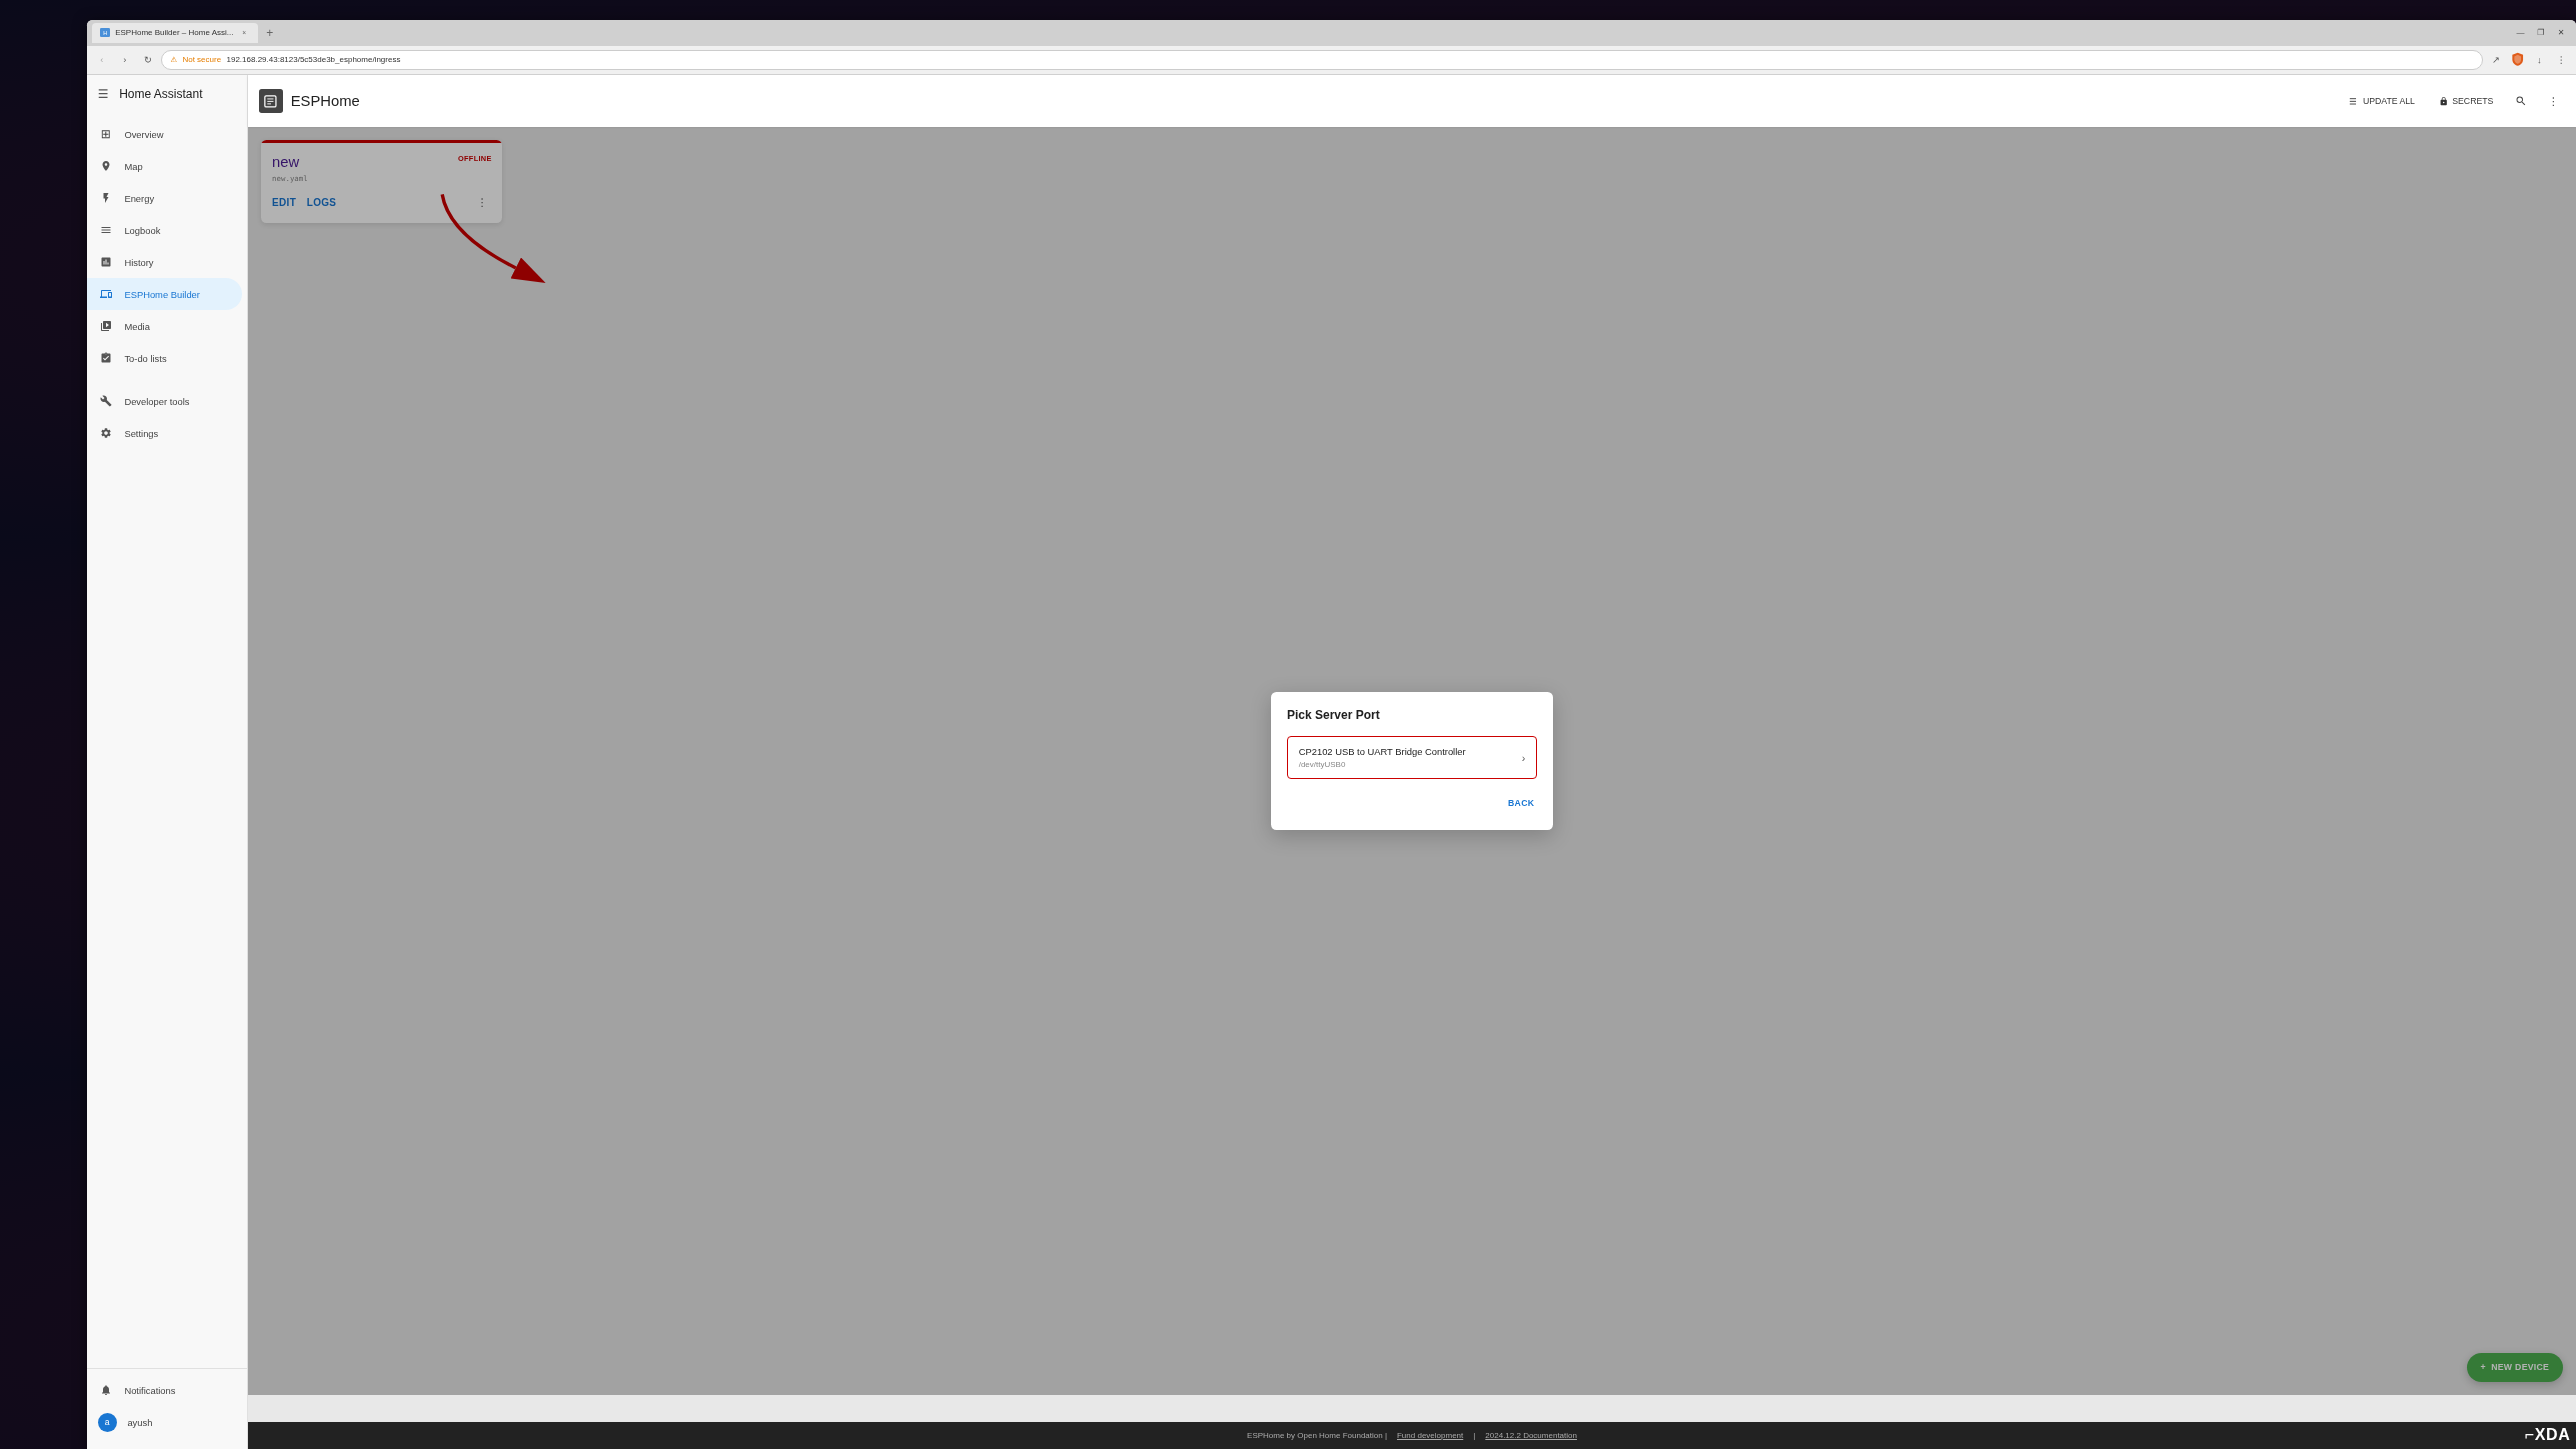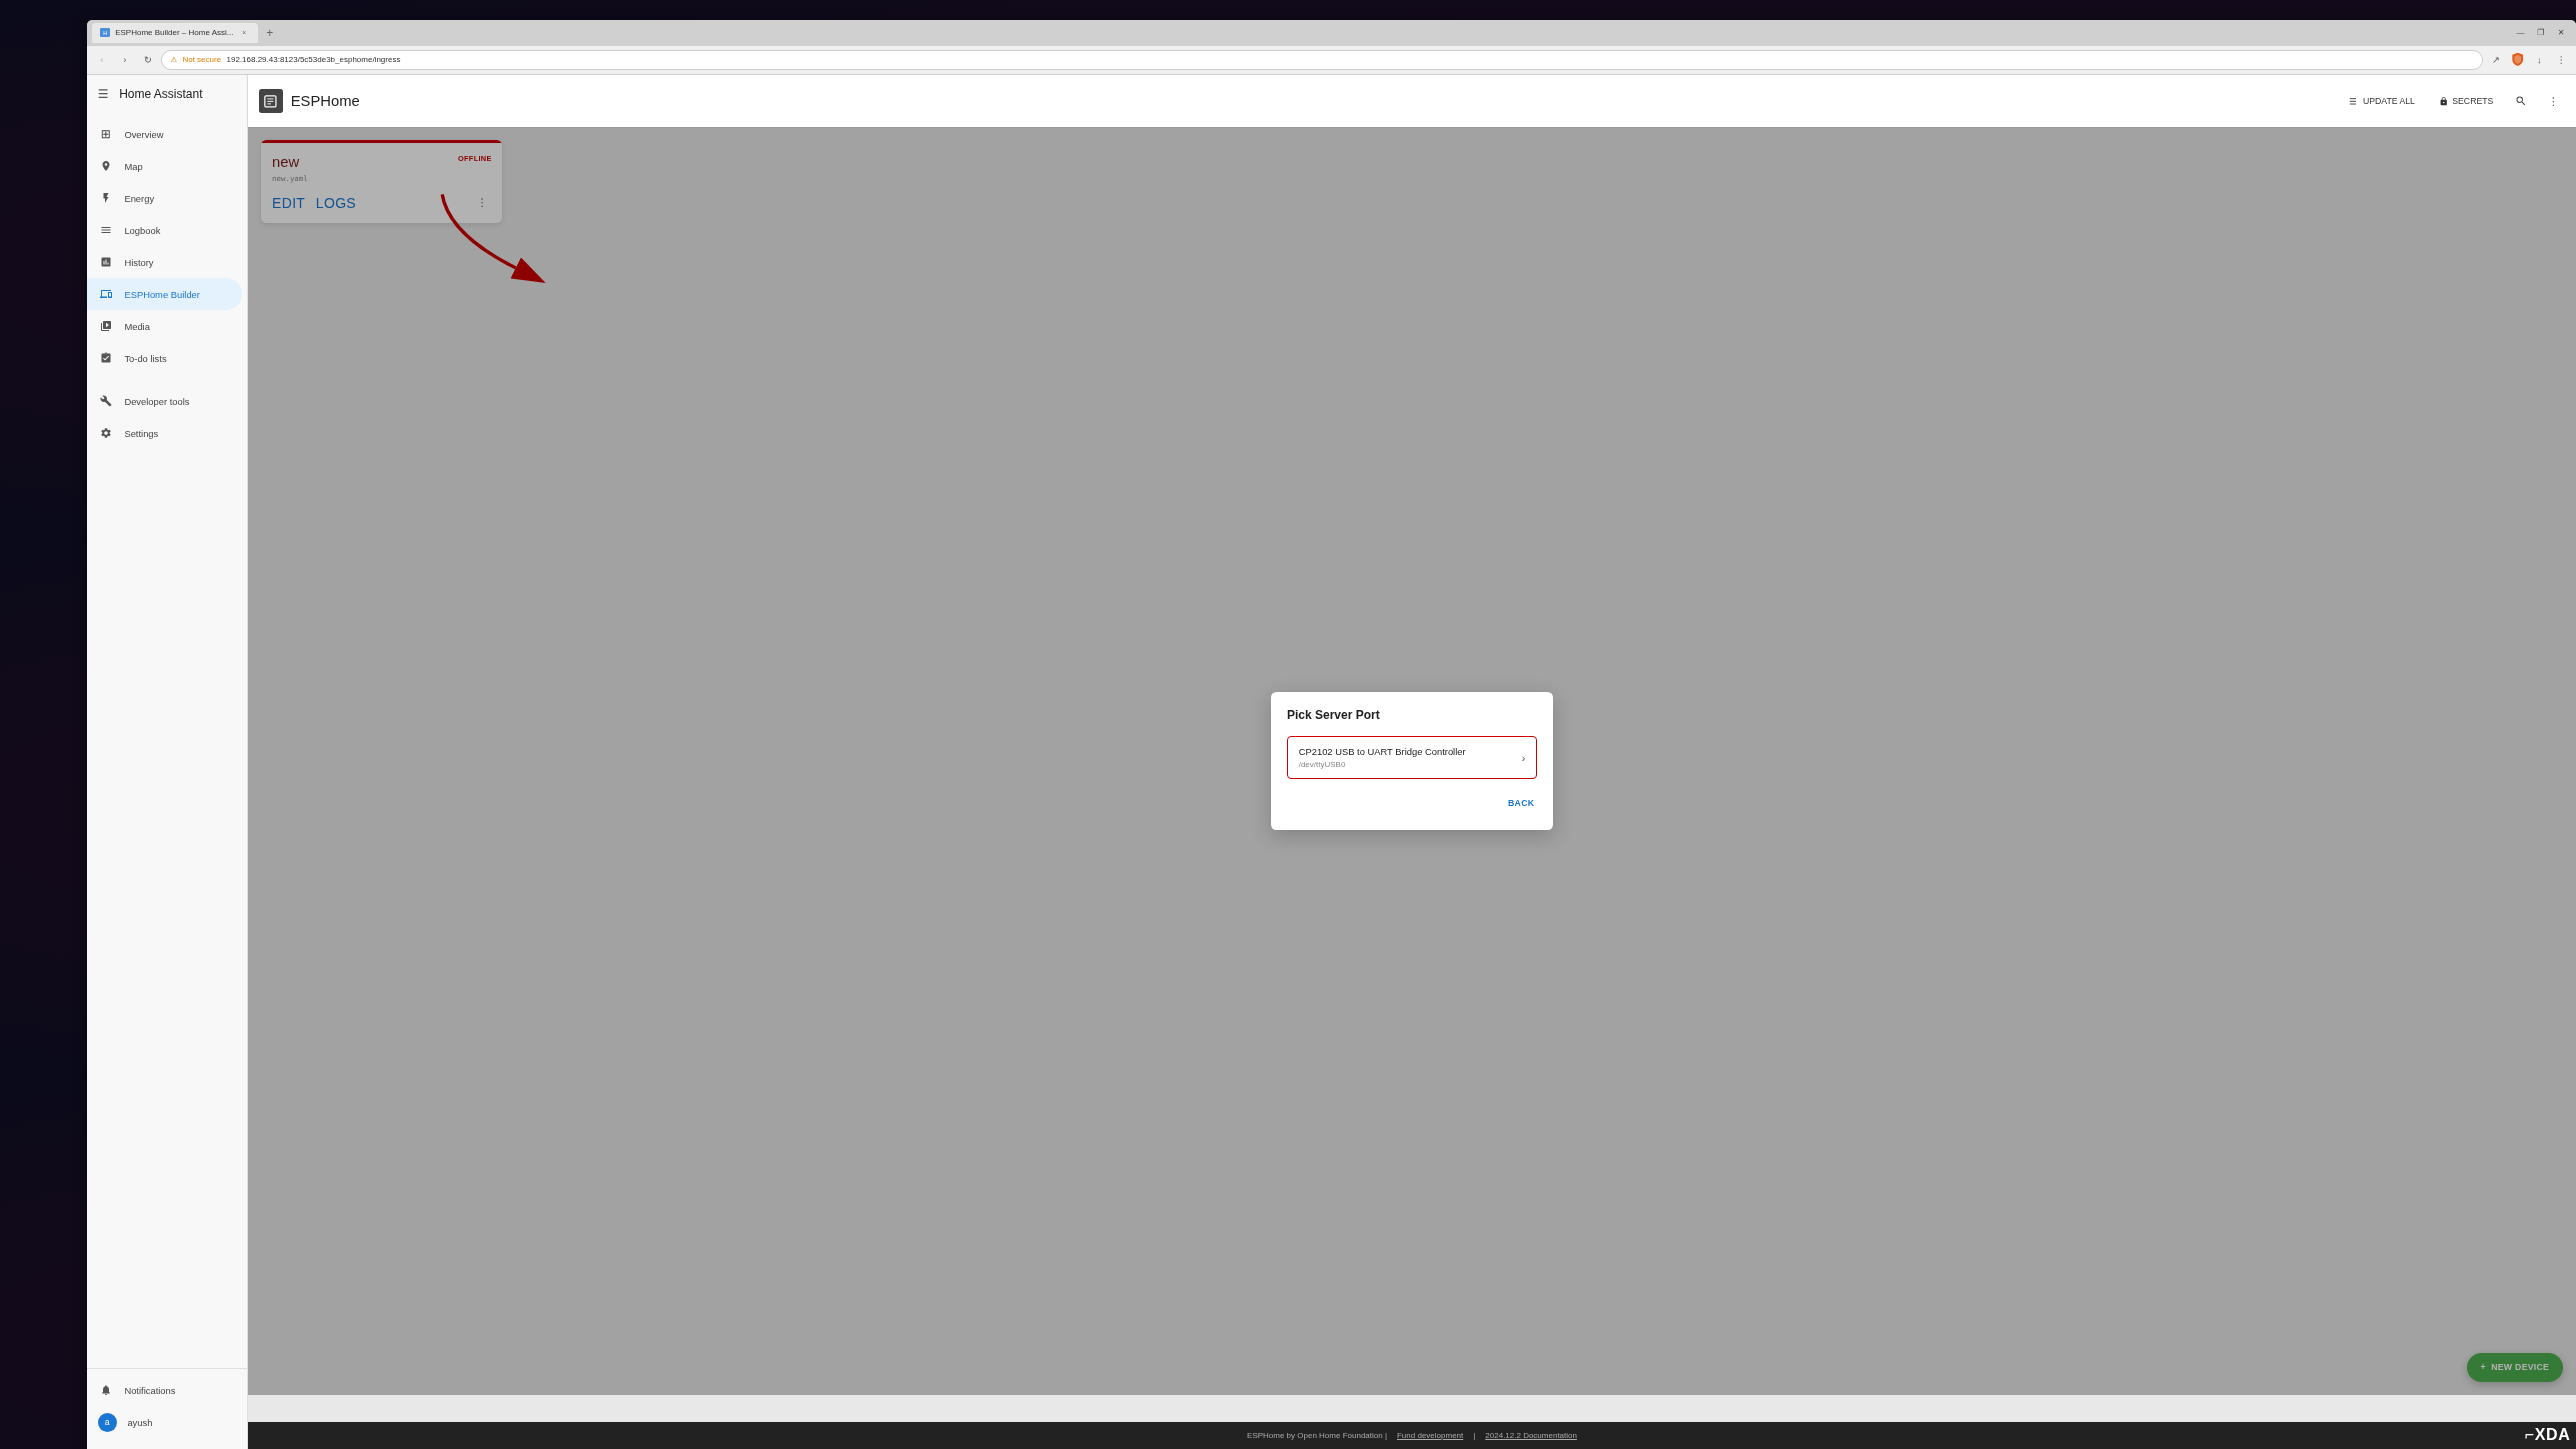--- a/index.html
+++ b/index.html
@@ -366,40 +366,40 @@
       float: right;
       font-size: 7.4px;
       color: #cc0000;
       font-weight: 600;
       letter-spacing: 0.3px;
     }
 
     .device-name {
       font-size: 14.8px;
       font-weight: 500;
-      color: #7f1d1d;
+      color: #4c1d95;
       margin-bottom: 4px;
     }
 
     .device-file {
       font-size: 7.4px;
       color: #888;
       font-family: monospace;
       margin-bottom: 10.7px;
     }
 
     .device-actions {
       display: flex;
       align-items: center;
       gap: 10.7px;
     }
 
     .device-action-btn {
-      font-size: 14px;
-      font-weight: 400;
+      font-size: 10px;
+      font-weight: 700;
       color: #1976d2;
       cursor: pointer;
       letter-spacing: 0.3px;
     }
 
     .device-more-btn {
       margin-left: auto;
       width: 19px;
       height: 19px;
       display: flex;

